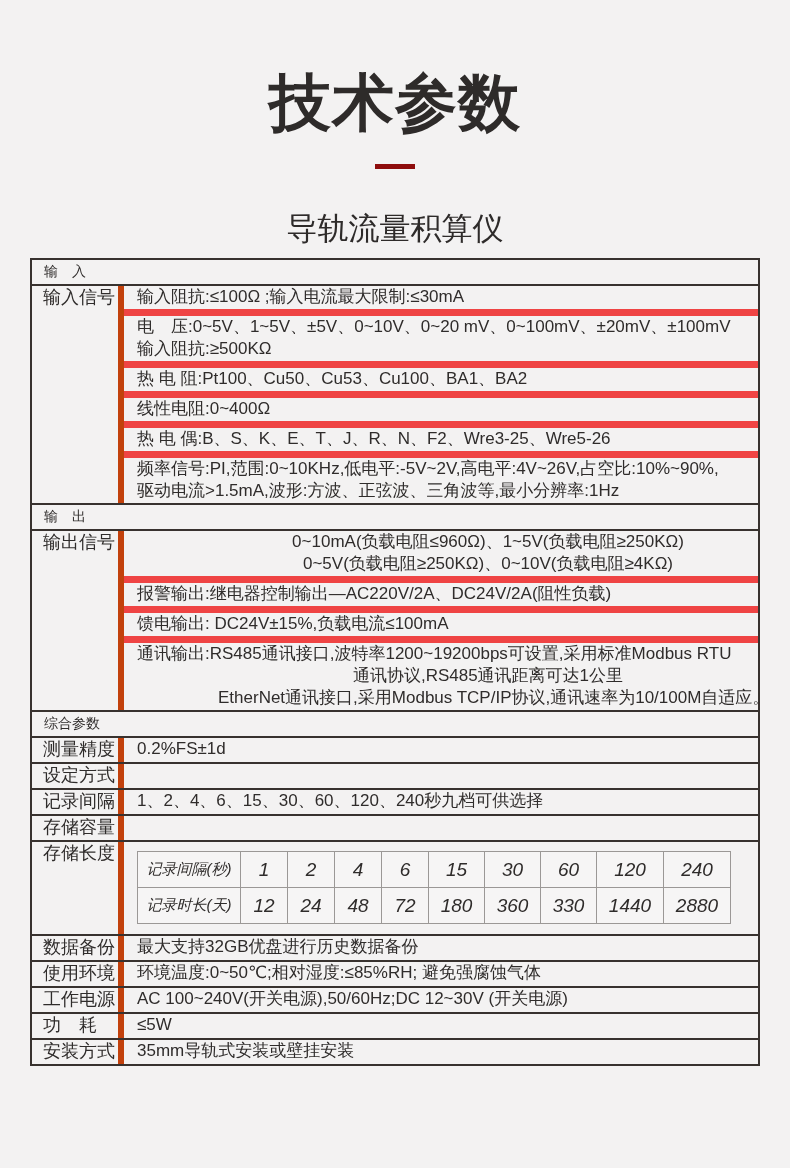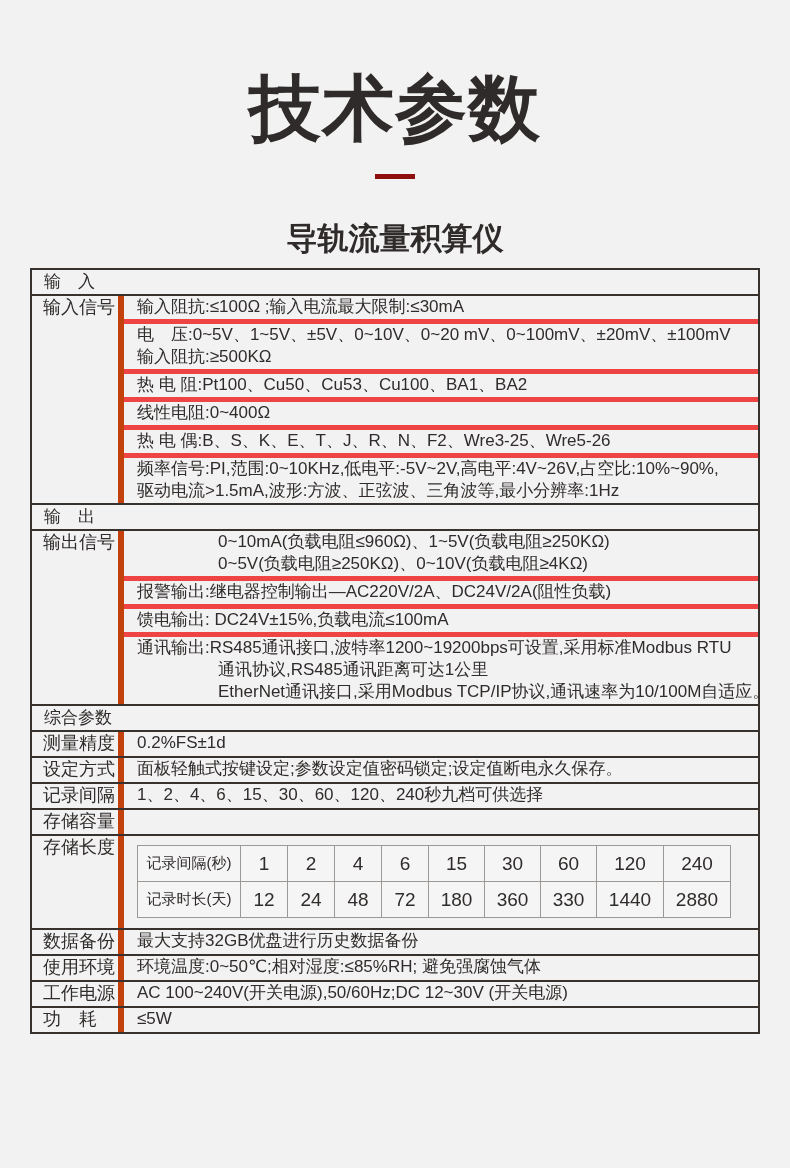--- a/index.html
+++ b/index.html
@@ -7,82 +7,83 @@
     width:790px;height:1168px;
     background:#f3f2f2;
     font-family:"Liberation Sans","DejaVu Sans",sans-serif;
     color:#2f2c2b;
     overflow:hidden;
     position:relative;
   }
   .page-title{
     margin-top:72px;
     text-align:center;
-    font-size:72px;
+    font-size:62px;
     line-height:1;
     font-weight:900;
     color:#2e2b2a;
     letter-spacing:1px;
   }
   .title-dash{
     width:40px;height:5px;
     background:#8e0d0d;
     margin:30px auto 0;
   }
   .page-subtitle{
     margin-top:44px;
     text-align:center;
     font-size:31px;
     line-height:32px;
-    font-weight:700;
+    font-weight:400;
     color:#2e2b2a;
   }
   .spec-table{
     margin:13px 30px 0;
     border:2px solid #38322f;
     font-size:17px;
   }
   .t-row{
     display:flex;
     border-top:2px solid #38322f;
   }
   .t-row:first-child{border-top:none;}
   .section-cell{
     flex:1;
     padding:1px 0 2px 12px;
     line-height:21px;
-    font-size:17px;
+    font-size:14px;
   }
   .label-cell{
     flex:0 0 92px;
     max-width:92px;
     border-right:6px solid #c2410c;
     padding:1px 0 2px 11px;
     line-height:21px;
     font-size:18px;
     box-sizing:border-box;
   }
   .content-cell{
     flex:1;
     min-width:0;
   }
   .sub-row{
-    border-top:5px solid #ef4444;
+    border-top:7px solid #ef4444;
     padding:0 0 1px 13px;
   }
   .sub-row:first-child{border-top:none;}
   .spec-line{
     line-height:22px;
     white-space:nowrap;
   }
-  .spec-line.indent{padding-left:81px;}
+  .spec-line.indent{padding-left:81px;text-align:center;}
   .mini-table{
     border-collapse:collapse;
     margin:9px 0 10px 13px;
     background:#f6f5f5;
+    font-style:italic;
   }
   .mini-table td{
     border:1.5px solid #9b9896;
     text-align:center;
     font-size:19px;
     color:#2f2c2b;
     padding:5px 0;
     height:25px;
   }
   .mini-table td.mini-hdr{
@@ -166,25 +167,20 @@
     <div class="label-cell">测量精度</div>
     <div class="content-cell">
       <div class="sub-row">
         <div class="spec-line">0.2%FS±1d</div>
       </div>
     </div>
   </div>
 
   <div class="t-row">
     <div class="label-cell">设定方式</div>
-    <div class="content-cell">
-      <div class="sub-row">
-        <div class="spec-line">面板轻触式按键设定;参数设定值密码锁定;设定值断电永久保存。</div>
-      </div>
-    </div>
   </div>
 
 
   <div class="t-row">
     <div class="label-cell">记录间隔</div>
     <div class="content-cell">
       <div class="sub-row">
         <div class="spec-line">1、2、4、6、15、30、60、120、240秒九档可供选择</div>
       </div>
     </div>
@@ -257,14 +253,22 @@
 
   <div class="t-row">
     <div class="label-cell">功　耗</div>
     <div class="content-cell">
       <div class="sub-row">
         <div class="spec-line">≤5W</div>
       </div>
     </div>
   </div>
 
+  <div class="t-row">
+    <div class="label-cell">安装方式</div>
+    <div class="content-cell">
+      <div class="sub-row">
+        <div class="spec-line">35mm导轨式安装或壁挂安装</div>
+      </div>
+    </div>
+  </div>
 
 </div>
 
 </body></html>

